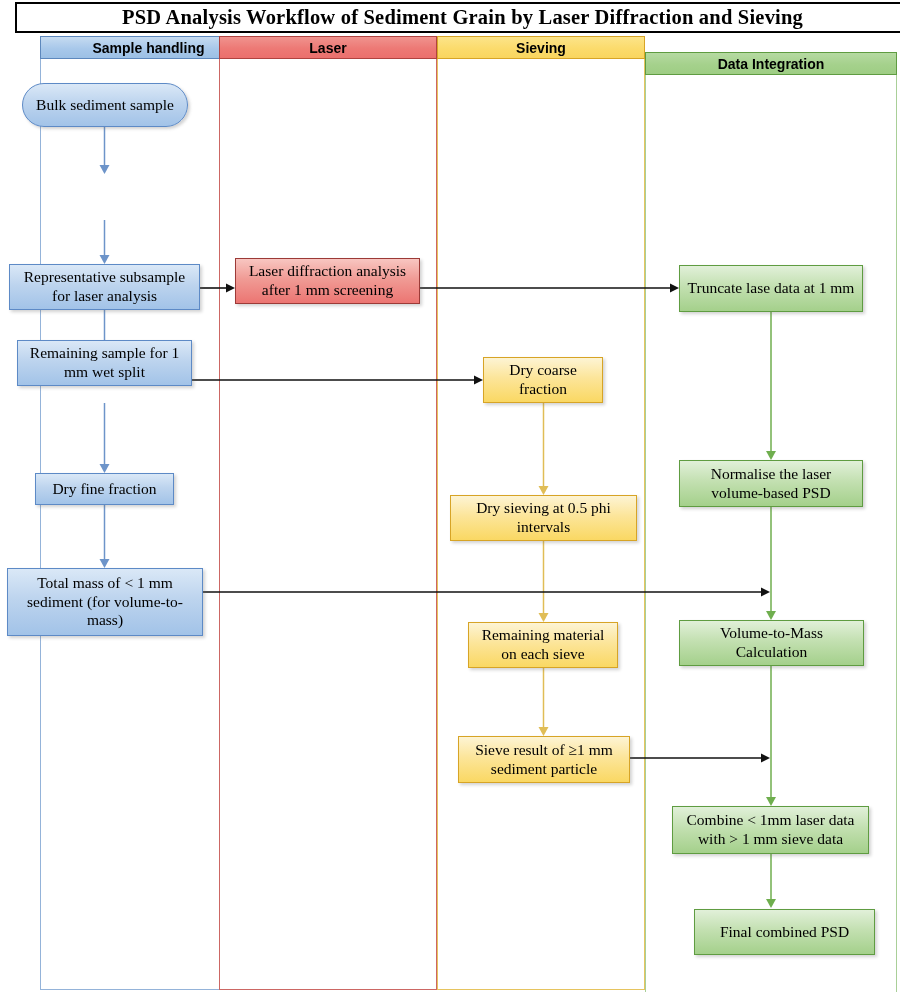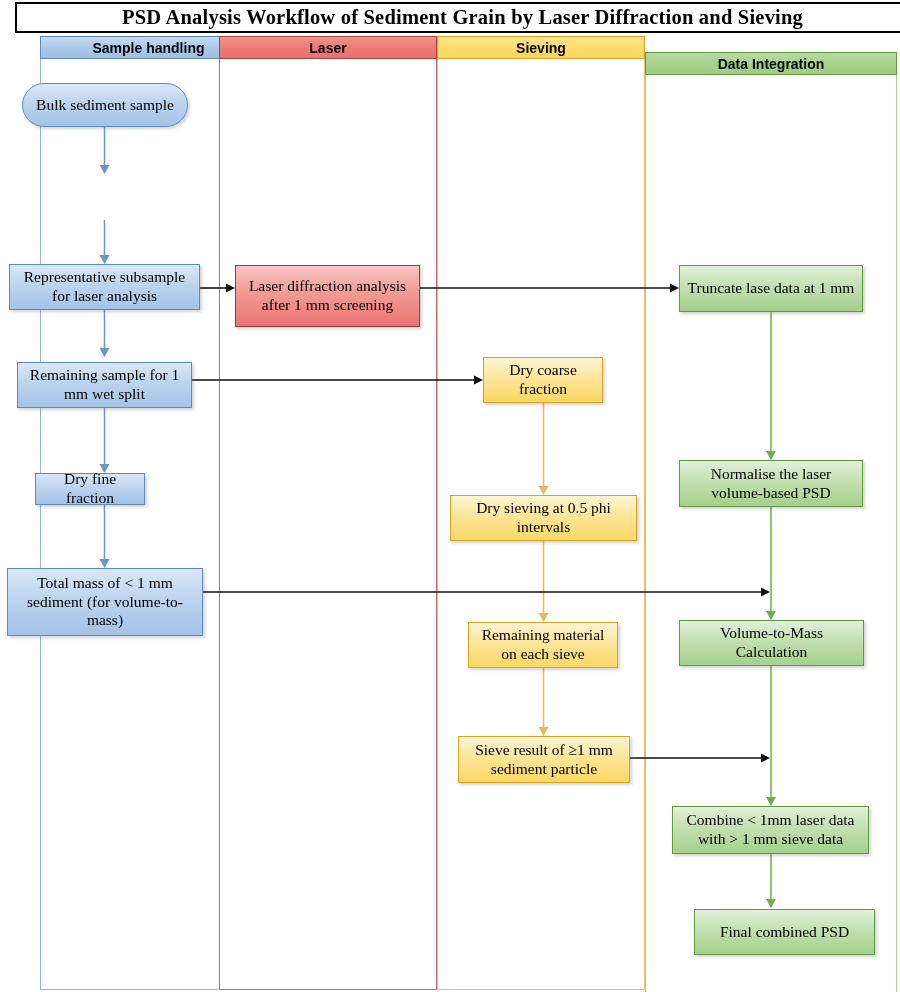--- a/index.html
+++ b/index.html
@@ -136,31 +136,31 @@
         <polygon points="761,753.5 761,762.5 770,758" stroke="none"></polygon>
     </g>
   </svg>
 
   <div class="node n-blue stadium" style="left:22px;top:83px;width:166px;height:44px">
     <span>Bulk sediment sample</span>
   </div>
   <div class="node n-blue" style="left:9px;top:264px;width:191px;height:46px">
     <span>Representative subsample for laser analysis</span>
   </div>
-  <div class="node n-blue" style="left:17px;top:362px;width:175px;height:46px">
+  <div class="node n-blue" style="left:17px;top:340px;width:175px;height:46px">
     <span>Remaining sample for 1 mm wet split</span>
   </div>
-  <div class="node n-blue" style="left:35px;top:473px;width:110px;height:32px">
+  <div class="node n-blue" style="left:35px;top:473px;width:139px;height:32px">
     <span>Dry fine fraction</span>
   </div>
   <div class="node n-blue" style="left:7px;top:568px;width:196px;height:68px">
     <span>Total mass of &lt; 1 mm sediment (for volume-to-mass)</span>
   </div>
 
-  <div class="node n-red" style="left:235px;top:265px;width:185px;height:62px">
+  <div class="node n-red" style="left:235px;top:258px;width:185px;height:46px">
     <span>Laser diffraction analysis after 1 mm screening</span>
   </div>
 
   <div class="node n-yellow" style="left:483px;top:357px;width:120px;height:46px">
     <span>Dry coarse fraction</span>
   </div>
   <div class="node n-yellow" style="left:450px;top:495px;width:187px;height:46px">
     <span>Dry sieving at 0.5 phi intervals</span>
   </div>
   <div class="node n-yellow" style="left:468px;top:622px;width:150px;height:46px">

